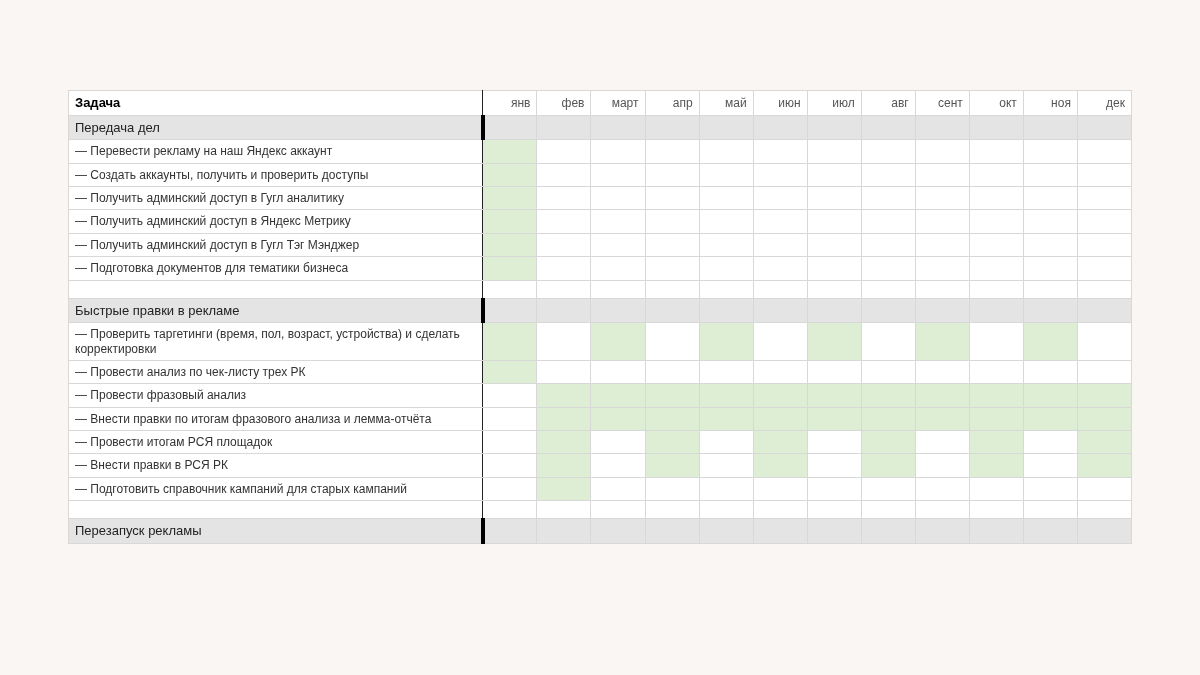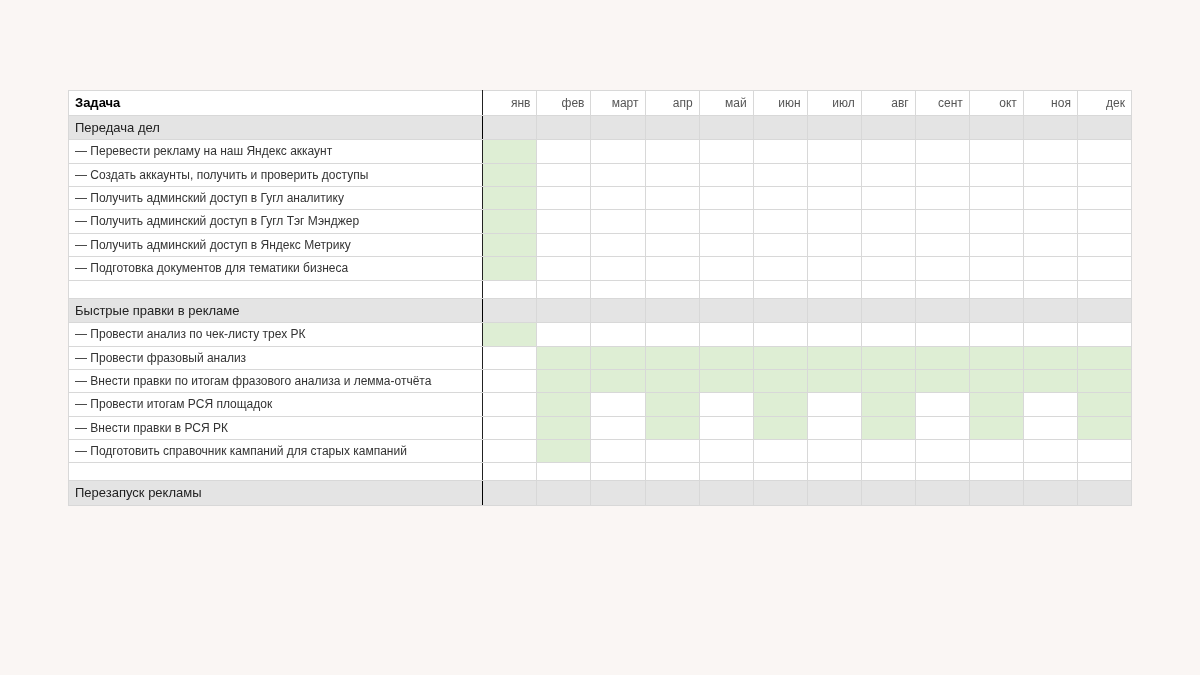--- a/index.html
+++ b/index.html
@@ -51,21 +51,21 @@
     font-size: 13px;
     color: #222;
   }
   td.month-cell { padding:0; }
   td.marked { background: #deeed4; }
   td.task-cell {
     border-right: 1px solid #222;
     color: #333;
   }
   th.task-head { border-right: 1px solid #222; }
-  .task-col-border { border-right: 1px solid #000000; }
+  .task-col-border { border-right: 4px solid #000000; }
   tr.spacer td { height: 18px; }
 </style>
 </head>
 <body>
 
 <div class="wrap">
   <table>
     <colgroup>
       <col class="task-col">
       <col class="month-col">
@@ -153,36 +153,36 @@
           <td class="month-cell"></td>
           <td class="month-cell"></td>
           <td class="month-cell"></td>
           <td class="month-cell"></td>
           <td class="month-cell"></td>
           <td class="month-cell"></td>
           <td class="month-cell"></td>
           <td class="month-cell"></td>
         </tr>
         <tr>
+          <td class="task-cell">— Получить админский доступ в Яндекс Метрику</td>
+          <td class="month-cell marked"></td>
+          <td class="month-cell"></td>
+          <td class="month-cell"></td>
+          <td class="month-cell"></td>
+          <td class="month-cell"></td>
+          <td class="month-cell"></td>
+          <td class="month-cell"></td>
+          <td class="month-cell"></td>
+          <td class="month-cell"></td>
+          <td class="month-cell"></td>
+          <td class="month-cell"></td>
+          <td class="month-cell"></td>
+        </tr>
+        <tr>
           <td class="task-cell">— Получить админский доступ в Гугл Тэг Мэнджер</td>
-          <td class="month-cell marked"></td>
-          <td class="month-cell"></td>
-          <td class="month-cell"></td>
-          <td class="month-cell"></td>
-          <td class="month-cell"></td>
-          <td class="month-cell"></td>
-          <td class="month-cell"></td>
-          <td class="month-cell"></td>
-          <td class="month-cell"></td>
-          <td class="month-cell"></td>
-          <td class="month-cell"></td>
-          <td class="month-cell"></td>
-        </tr>
-        <tr>
-          <td class="task-cell">— Получить админский доступ в Яндекс Метрику</td>
           <td class="month-cell marked"></td>
           <td class="month-cell"></td>
           <td class="month-cell"></td>
           <td class="month-cell"></td>
           <td class="month-cell"></td>
           <td class="month-cell"></td>
           <td class="month-cell"></td>
           <td class="month-cell"></td>
           <td class="month-cell"></td>
           <td class="month-cell"></td>
@@ -226,20 +226,35 @@
           <td class="section month-cell"></td>
           <td class="section month-cell"></td>
           <td class="section month-cell"></td>
           <td class="section month-cell"></td>
           <td class="section month-cell"></td>
           <td class="section month-cell"></td>
           <td class="section month-cell"></td>
           <td class="section month-cell"></td>
           <td class="section month-cell"></td>
           <td class="section month-cell"></td>
+        </tr>
+        <tr>
+          <td class="task-cell">— Проверить таргетинги (время, пол, возраст, устройства) и сделать корректировки</td>
+          <td class="month-cell marked"></td>
+          <td class="month-cell"></td>
+          <td class="month-cell marked"></td>
+          <td class="month-cell"></td>
+          <td class="month-cell marked"></td>
+          <td class="month-cell"></td>
+          <td class="month-cell marked"></td>
+          <td class="month-cell"></td>
+          <td class="month-cell marked"></td>
+          <td class="month-cell"></td>
+          <td class="month-cell marked"></td>
+          <td class="month-cell"></td>
         </tr>
         <tr>
           <td class="task-cell">— Провести анализ по чек-листу трех РК</td>
           <td class="month-cell marked"></td>
           <td class="month-cell"></td>
           <td class="month-cell"></td>
           <td class="month-cell"></td>
           <td class="month-cell"></td>
           <td class="month-cell"></td>
           <td class="month-cell"></td>

